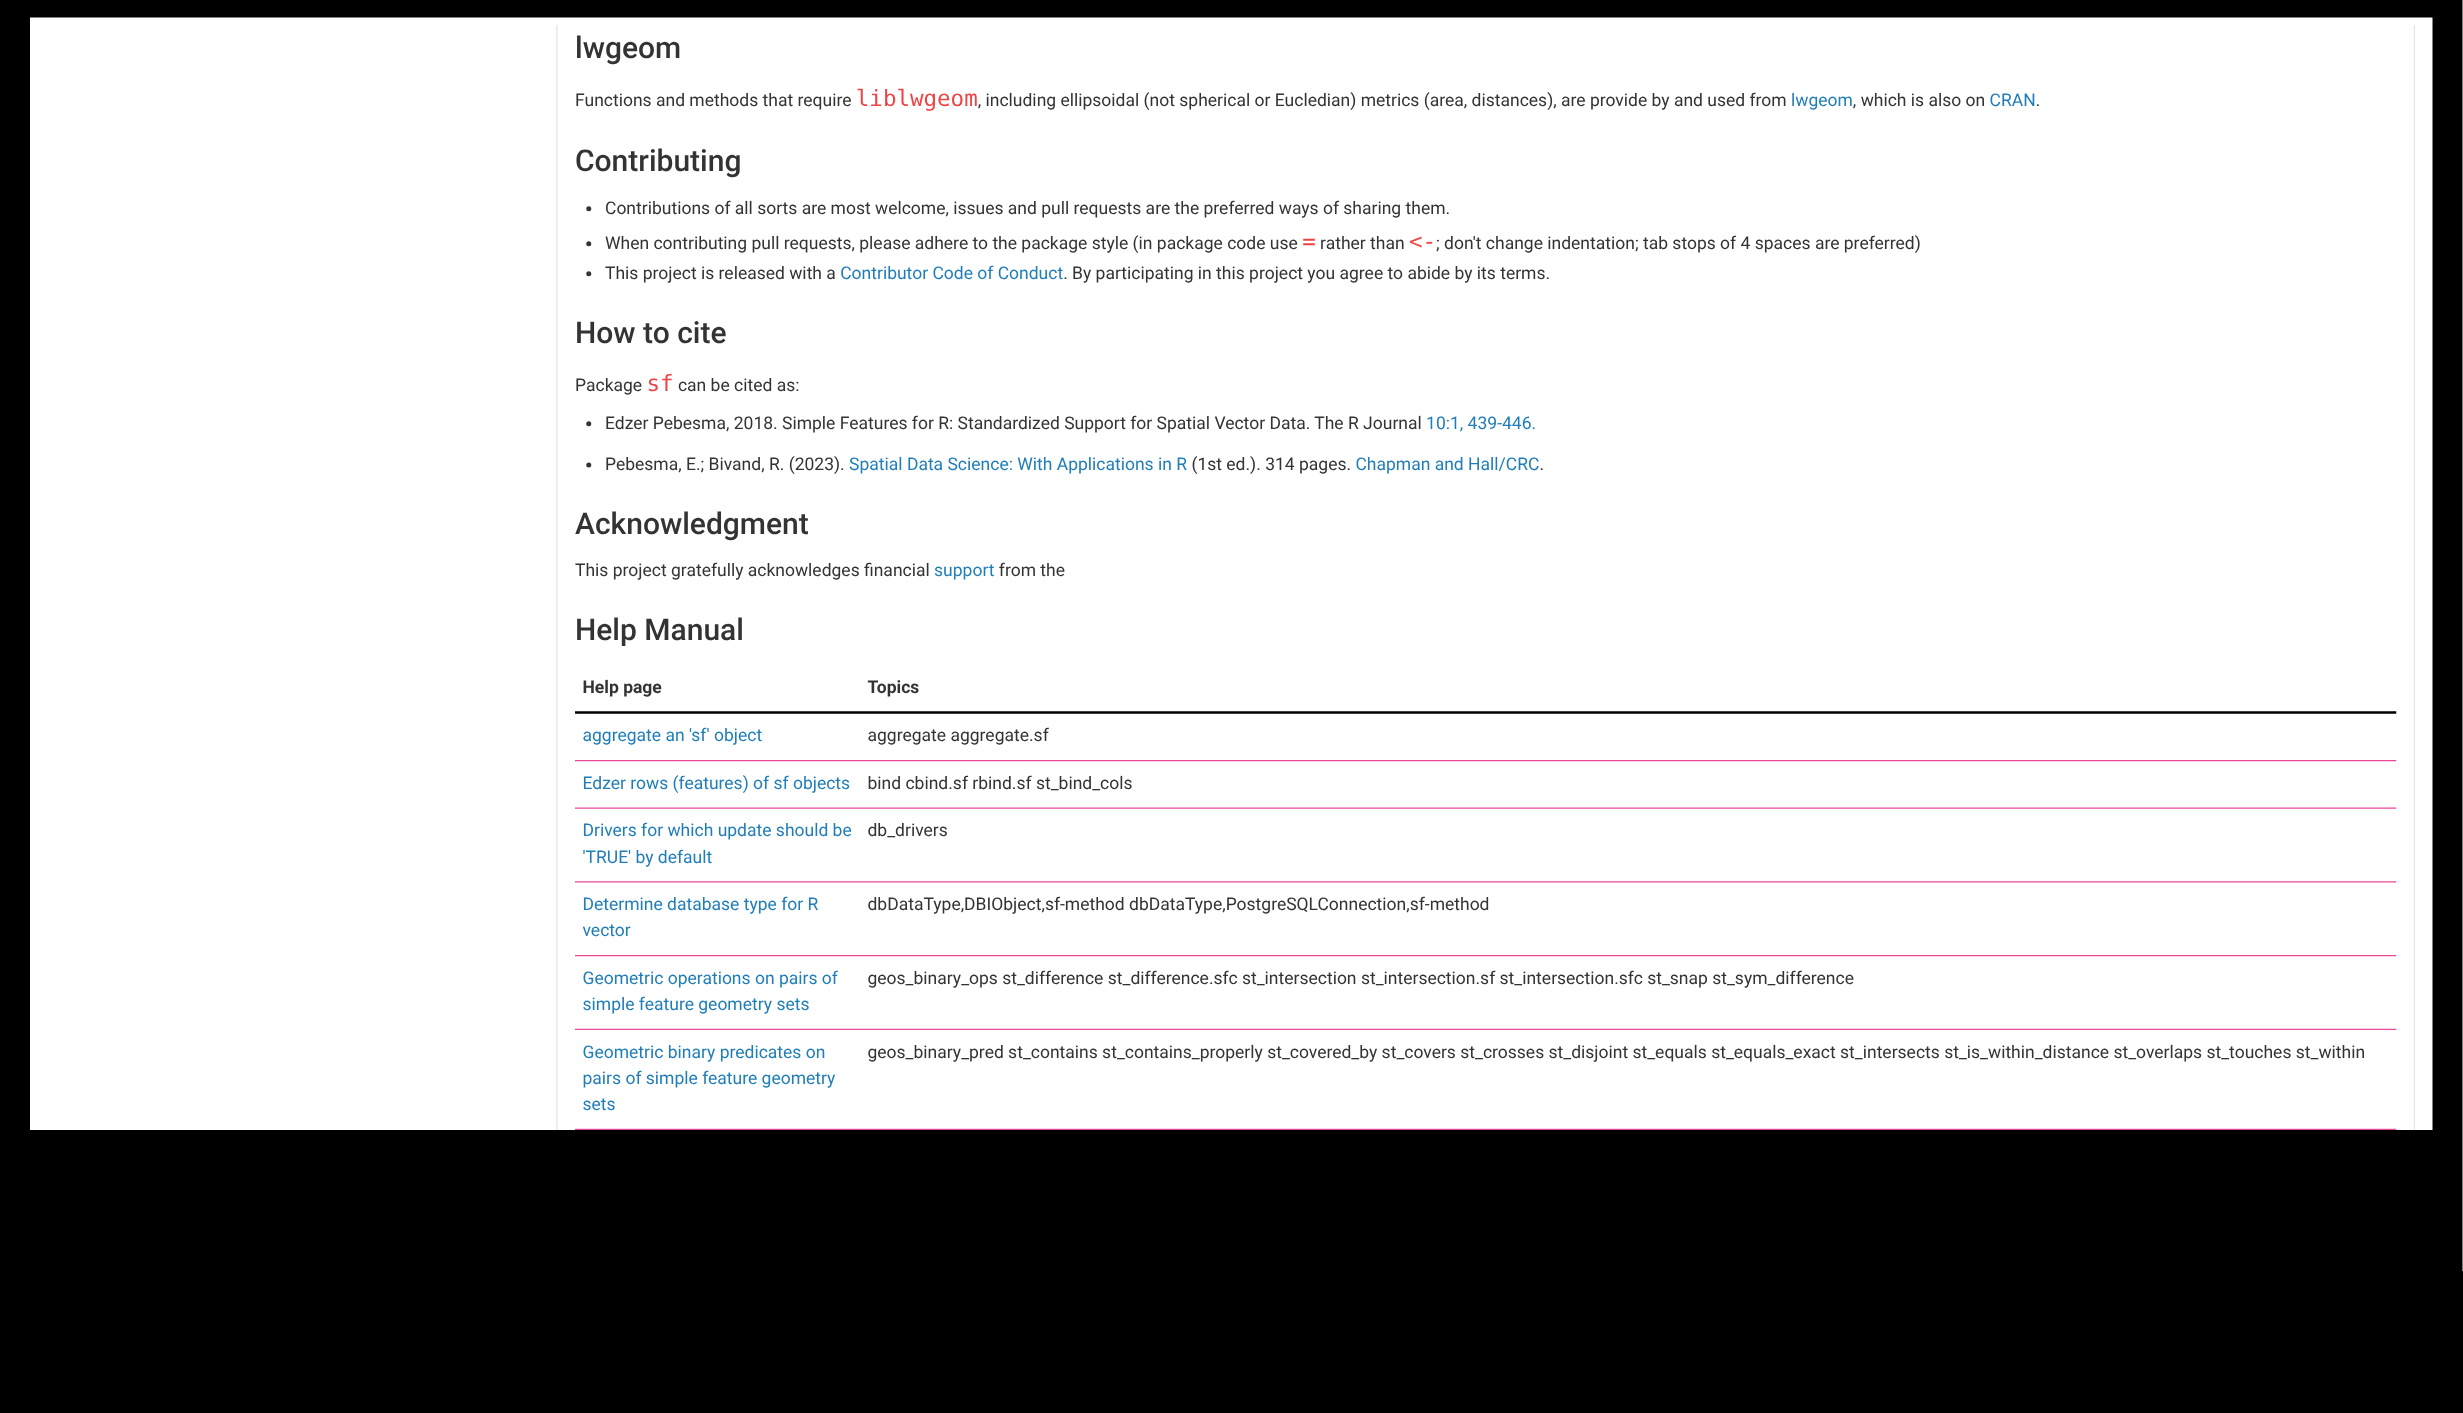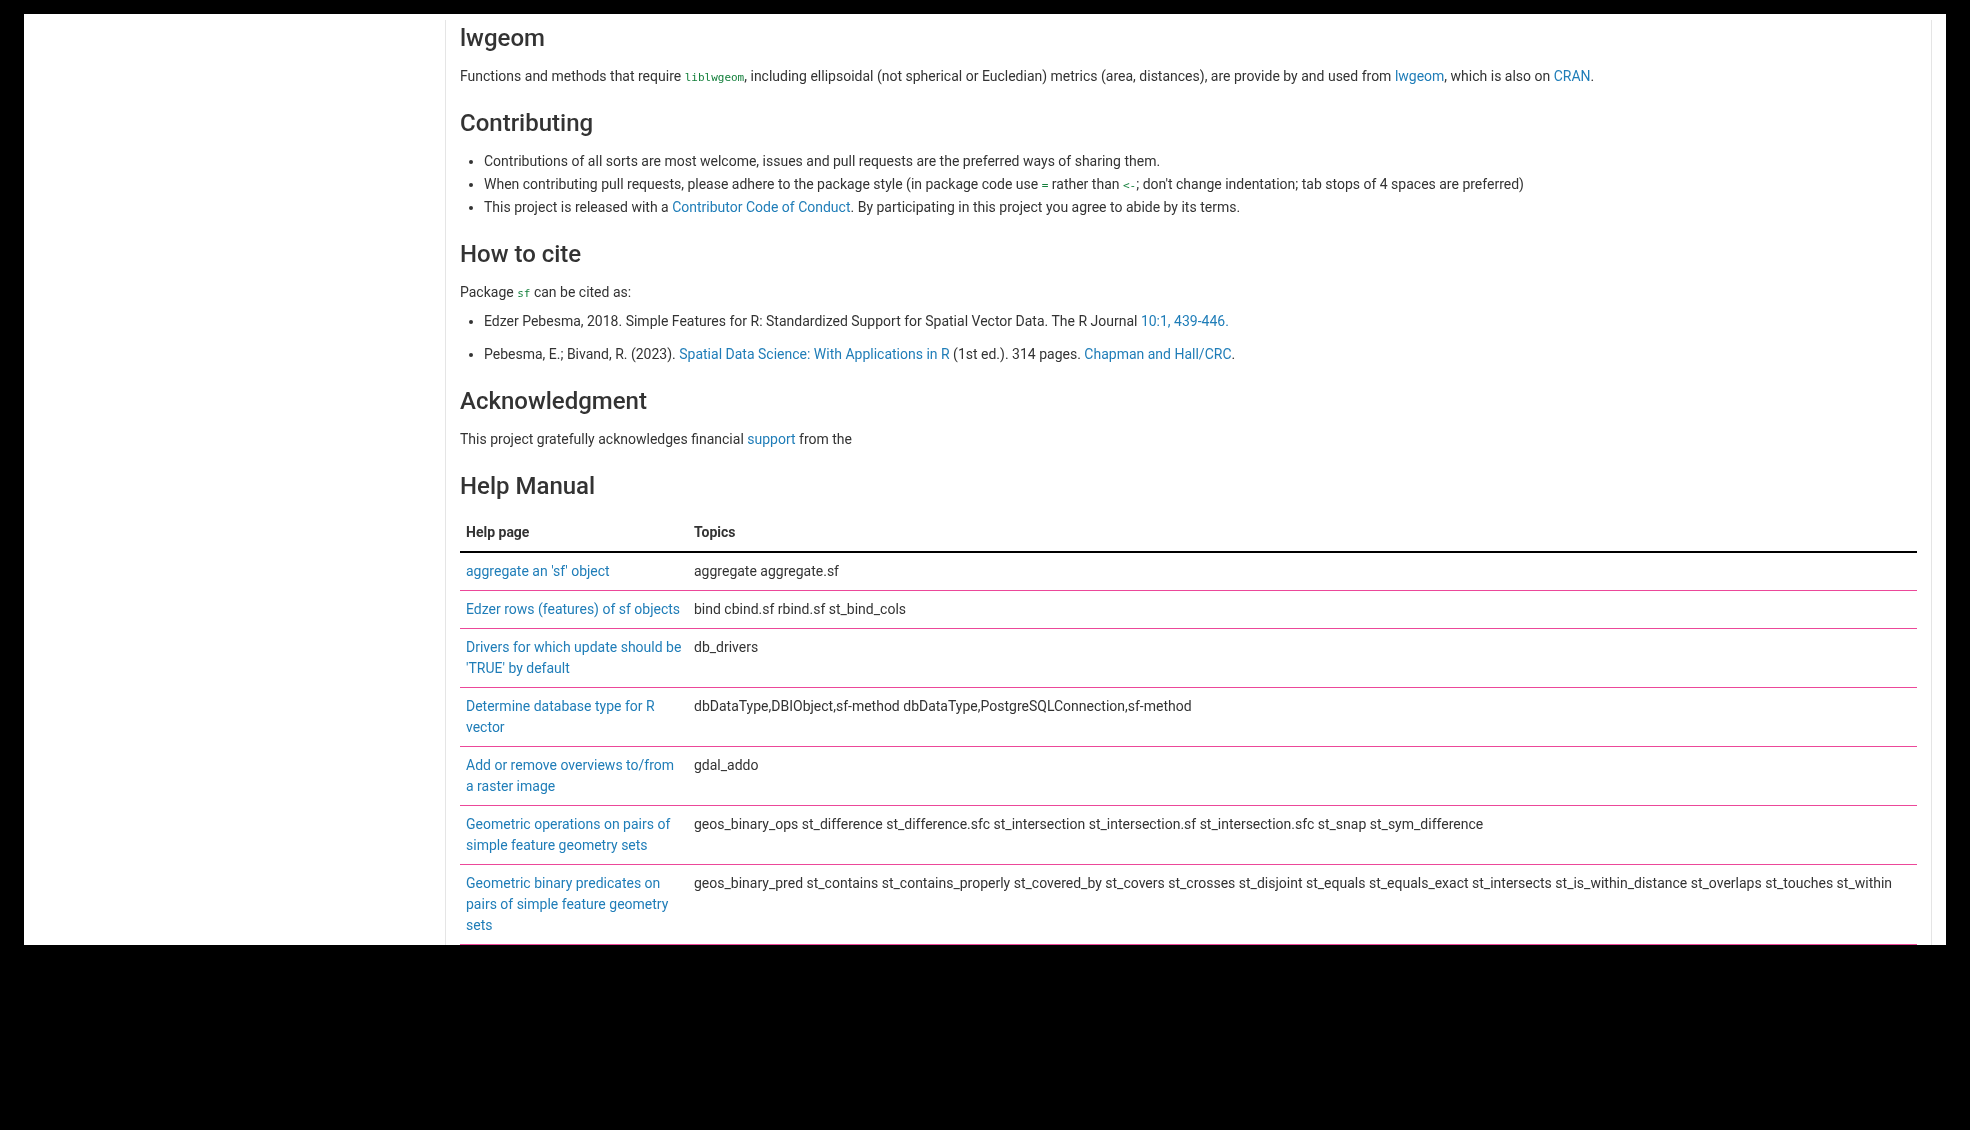--- a/index.html
+++ b/index.html
@@ -31,22 +31,22 @@
     font-size: 24px;
     font-weight: 500;
     margin: 18px 0 10px 0;
     color: #333;
   }
   h2.sect.first { margin-top: 6px; }
   p { margin: 8px 0; }
   a { color: #1f7db8; text-decoration: none; }
   code.inline {
     font-family: SFMono-Regular, Menlo, Monaco, Consolas, monospace;
-    font-size: 11px;
-    color: #15803d;
+    font-size: 18px;
+    color: #ef4444;
     background: transparent;
   }
   ul { margin: 6px 0 10px 0; padding-left: 24px; }
   li { margin: 2px 0; }
   table.manual {
     width: 100%;
     border-collapse: collapse;
     margin-top: 6px;
   }
   table.manual th {
@@ -130,24 +130,20 @@
           </tr>
           <tr>
             <td><a href="#">Drivers for which update should be 'TRUE' by default</a></td>
             <td>db_drivers</td>
           </tr>
           <tr>
             <td><a href="#">Determine database type for R vector</a></td>
             <td>dbDataType,DBIObject,sf-method dbDataType,PostgreSQLConnection,sf-method</td>
           </tr>
           <tr>
-            <td><a href="#">Add or remove overviews to/from a raster image</a></td>
-            <td>gdal_addo</td>
-          </tr>
-          <tr>
             <td><a href="#">Geometric operations on pairs of simple feature geometry sets</a></td>
             <td>geos_binary_ops st_difference st_difference.sfc st_intersection st_intersection.sf st_intersection.sfc st_snap st_sym_difference</td>
           </tr>
           <tr>
             <td><a href="#">Geometric binary predicates on pairs of simple feature geometry sets</a></td>
             <td>geos_binary_pred st_contains st_contains_properly st_covered_by st_covers st_crosses st_disjoint st_equals st_equals_exact st_intersects st_is_within_distance st_overlaps st_touches st_within</td>
           </tr>
         </tbody>
     </table>
 

